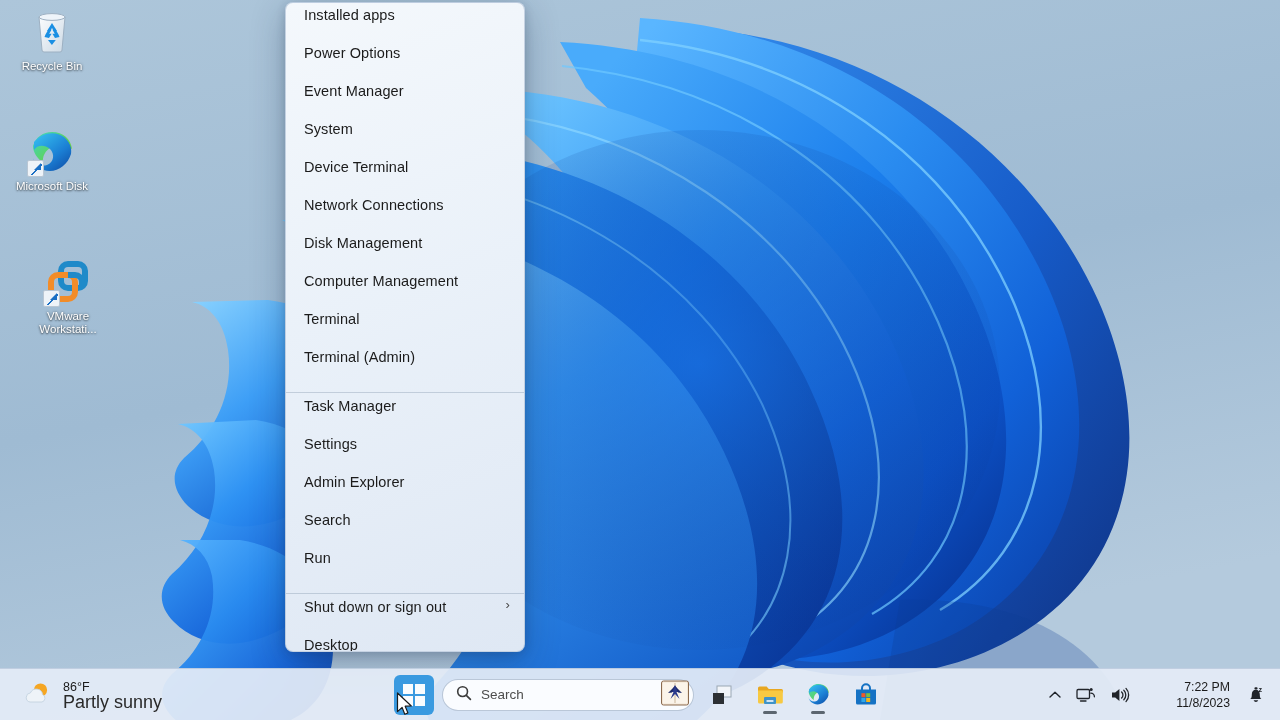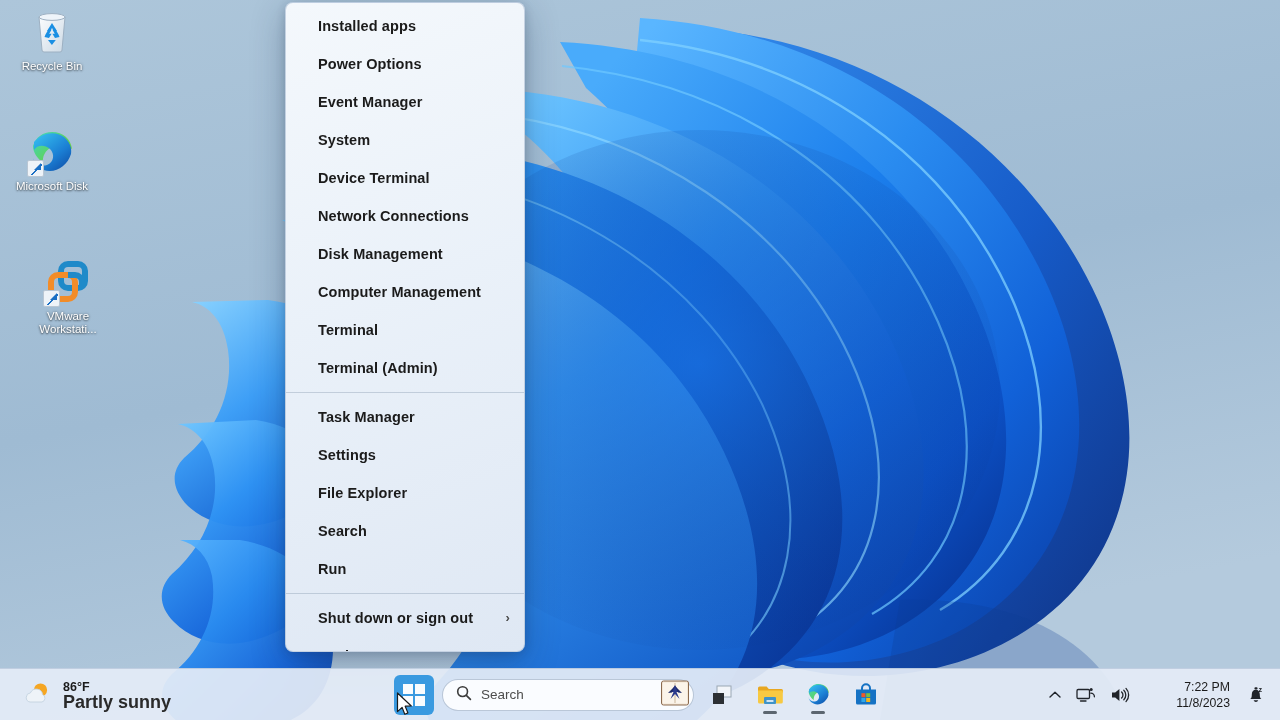--- a/index.html
+++ b/index.html
@@ -47,24 +47,24 @@
     position:absolute; left:285px; top:2px; width:240px; height:650px;
     z-index:40;
     background:linear-gradient(160deg,#f4f8fc 0%,#eaf1f9 45%,#dfe8f4 100%);
     border:1px solid rgba(160,180,205,.55);
     border-radius:8px;
     box-shadow:0 10px 34px rgba(20,40,70,.30), 0 2px 10px rgba(20,40,70,.18);
     padding-top:4px;
     overflow:hidden;
   }
   .menu-item {
-    height:38px; display:flex; align-items:center;
-    padding:0 14px 0 32px;
+    height:38px; display:flex; 
+    padding:0 14px 0 18px;
     font-size:14.5px; color:#1b1b1b; letter-spacing:.1px;
-    cursor:default; position:relative;font-weight:bold;
+    cursor:default; position:relative;
   }
   .menu-item .mi-label { flex:1; white-space:nowrap; }
   .mi-chevron {
     font-size:13px; color:#4a4a4a; line-height:1;
     transform:translateY(-1px);
   }
   .menu-sep {
     height:1px; margin:5px 0 5px 0;
     background:rgba(120,140,165,.34);
   }
@@ -75,21 +75,21 @@
     z-index:60;
     background:rgba(228,236,246,.93);
     border-top:1px solid rgba(160,180,205,.5);
     display:flex; align-items:center;
   }
 
   
   #weather {
     position:absolute; left:14px; top:0; height:52px;
     display:flex; align-items:center; gap:9px; padding:0 10px;
-    border-radius:6px; cursor:default;font-weight:bold;
+    border-radius:6px; cursor:default;
   }
   .wx-text { line-height:15px; }
   .wx-temp { font-size:12.5px; color:#1b1b1b; }
   .wx-cond { font-size:18px; color:#2a2a2a; }
 
   
   #tb-center {
     position:absolute; left:50%; transform:translateX(-50%);
     height:52px; display:flex; align-items:center; gap:8px;
   }
@@ -337,21 +337,21 @@
 
   <div class="menu-sep"></div>
 
   <div class="menu-item">
     <span class="mi-label">Task Manager</span>
   </div>
   <div class="menu-item">
     <span class="mi-label">Settings</span>
   </div>
   <div class="menu-item">
-    <span class="mi-label">File Explorer</span>
+    <span class="mi-label">Admin Explorer</span>
   </div>
   <div class="menu-item">
     <span class="mi-label">Search</span>
   </div>
   <div class="menu-item">
     <span class="mi-label">Run</span>
   </div>
 
   <div class="menu-sep"></div>
 

